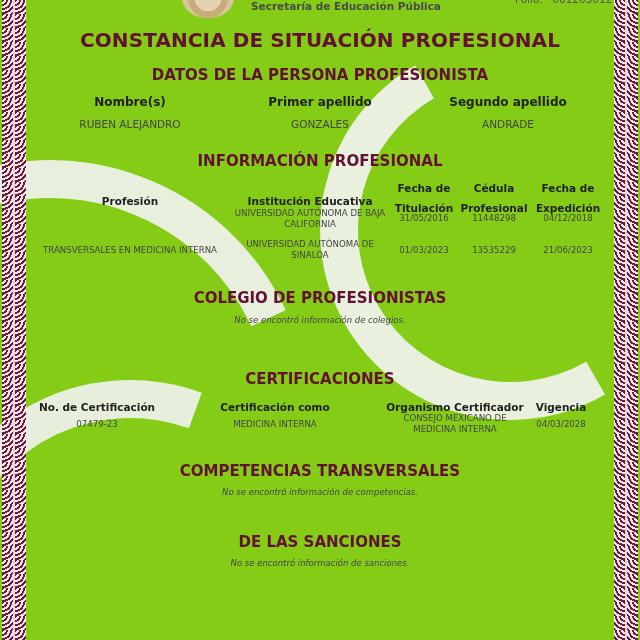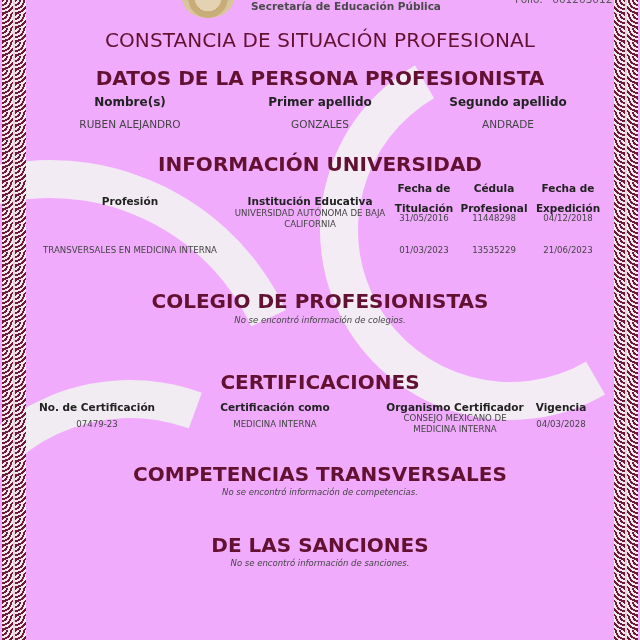--- a/index.html
+++ b/index.html
@@ -1,19 +1,19 @@
 <!DOCTYPE html>
 <html><head>
 <meta charset="utf-8">
 <style>
   * { box-sizing: border-box; margin: 0; padding: 0; }
   html, body { width: 640px; height: 640px; overflow: hidden; background: #ffffff; }
   body { position: relative; font-family: "DejaVu Sans", "Liberation Sans", sans-serif; color: #333; }
 
-  .page { position: absolute; left: 0; top: 0; width: 640px; height: 640px; background: #f0abfc; overflow: hidden; }
+  .page { position: absolute; left: 0; top: 0; width: 640px; height: 640px; background: #84cc16; overflow: hidden; }
 
   
   .wm { position: absolute; border-radius: 50%; border: 38px solid #f1f1f1; opacity: 0.9; }
   .wm1 { width: 520px; height: 520px; left: -210px; top: 160px; transform: rotate(20deg); border-color: #f3f3f3 transparent transparent #f3f3f3; }
   .wm2 { width: 600px; height: 600px; left: 160px; top: 300px; border-color: transparent #f2f2f2 #f2f2f2 transparent; }
   .wm3 { width: 420px; height: 420px; left: -80px; top: 380px; border-color: #f2f2f2 transparent transparent transparent; transform: rotate(-25deg); }
   .wm4 { width: 380px; height: 380px; left: 320px; top: 40px; border-color: transparent transparent #f4f4f4 #f4f4f4; transform: rotate(15deg); }
 
   
   .border { position: absolute; top: 0; width: 27px; height: 640px; }
@@ -29,23 +29,23 @@
   .border.right .s1 { left: 1px; transform: scaleX(-1); }
   .border.right .s2 { left: 14px; transform: scaleX(-1); }
   .strip-line { position: absolute; top: 0; width: 2px; height: 640px; background: #e8d5dc; }
 
   
   .logo { position: absolute; left: 182px; top: -22px; width: 52px; height: 40px; border-radius: 50%;
     background: radial-gradient(circle, #e3d3b2 0 40%, #c8ad78 41% 60%, #d9c59b 61%); }
   .secretaria { position: absolute; left: 251px; top: 0px; font-size: 10.5px; font-weight: bold; color: #4a4a4a; white-space: nowrap; }
   .folio { position: absolute; left: 515px; top: -7px; font-size: 10.5px; color: #555; white-space: nowrap; }
 
-  .title { position: absolute; left: 0; right: 0; top: 28px; text-align: center; font-size: 20px; font-weight: normal; color: #621132; letter-spacing: 0.1px; }
+  .title { position: absolute; left: 0; right: 0; top: 28px; text-align: center; font-size: 20px; font-weight: bold; color: #621132; letter-spacing: 0.1px; }
 
-  .section-title { position: absolute; left: 0; right: 0; text-align: center; font-size: 20px; font-weight: bold; color: #621132; }
+  .section-title { position: absolute; left: 0; right: 0; text-align: center; font-size: 15px; font-weight: bold; color: #621132; }
   .note { position: absolute; left: 0; right: 0; text-align: center; font-size: 8.5px; font-style: italic; color: #444; }
 
   .cell { position: absolute; text-align: center; }
   .hdr { font-weight: bold; color: #222; }
   .val { color: #444; }
   .h12 { font-size: 12px; }
   .v10 { font-size: 10.5px; }
   .h10 { font-size: 10.5px; line-height: 20px; }
   .v9 { font-size: 8.6px; line-height: 11px; }
 </style>
@@ -79,33 +79,34 @@
   <div class="title">CONSTANCIA DE SITUACIÓN PROFESIONAL</div>
 
   <div class="section-title" style="top:66px">DATOS DE LA PERSONA PROFESIONISTA</div>
   <div class="cell hdr h12" style="left:50px;width:160px;top:95px">Nombre(s)</div>
   <div class="cell hdr h12" style="left:240px;width:160px;top:95px">Primer apellido</div>
   <div class="cell hdr h12" style="left:428px;width:160px;top:95px">Segundo apellido</div>
   <div class="cell val v10" style="left:50px;width:160px;top:118px">RUBEN ALEJANDRO</div>
   <div class="cell val v10" style="left:240px;width:160px;top:118px">GONZALES</div>
   <div class="cell val v10" style="left:428px;width:160px;top:118px">ANDRADE</div>
 
-  <div class="section-title" style="top:152px">INFORMACIÓN UNIVERSIDAD</div>
+  <div class="section-title" style="top:152px">INFORMACIÓN PROFESIONAL</div>
   <div class="cell hdr h10" style="left:45px;width:170px;top:191px">Profesión</div>
   <div class="cell hdr h10" style="left:230px;width:160px;top:191px">Institución Educativa</div>
   <div class="cell hdr h10" style="left:392px;width:64px;top:178px">Fecha de Titulación</div>
   <div class="cell hdr h10" style="left:460px;width:68px;top:178px">Cédula Profesional</div>
   <div class="cell hdr h10" style="left:532px;width:72px;top:178px">Fecha de Expedición</div>
 
   <div class="cell val v9" style="left:228px;width:164px;top:208px">UNIVERSIDAD AUTÓNOMA DE BAJA CALIFORNIA</div>
   <div class="cell val v9" style="left:392px;width:64px;top:213px">31/05/2016</div>
   <div class="cell val v9" style="left:460px;width:68px;top:213px">11448298</div>
   <div class="cell val v9" style="left:532px;width:72px;top:213px">04/12/2018</div>
 
   <div class="cell val v9" style="left:40px;width:180px;top:245px">TRANSVERSALES EN MEDICINA INTERNA</div>
+  <div class="cell val v9" style="left:240px;width:140px;top:239px">UNIVERSIDAD AUTÓNOMA DE SINALOA</div>
   <div class="cell val v9" style="left:392px;width:64px;top:245px">01/03/2023</div>
   <div class="cell val v9" style="left:460px;width:68px;top:245px">13535229</div>
   <div class="cell val v9" style="left:532px;width:72px;top:245px">21/06/2023</div>
 
   <div class="section-title" style="top:289px">COLEGIO DE PROFESIONISTAS</div>
   <div class="note" style="top:315px">No se encontró información de colegios.</div>
 
   <div class="section-title" style="top:370px">CERTIFICACIONES</div>
   <div class="cell hdr h10" style="left:32px;width:130px;top:397px">No. de Certificación</div>
   <div class="cell hdr h10" style="left:385px;width:140px;top:397px">Organismo Certificador</div>

